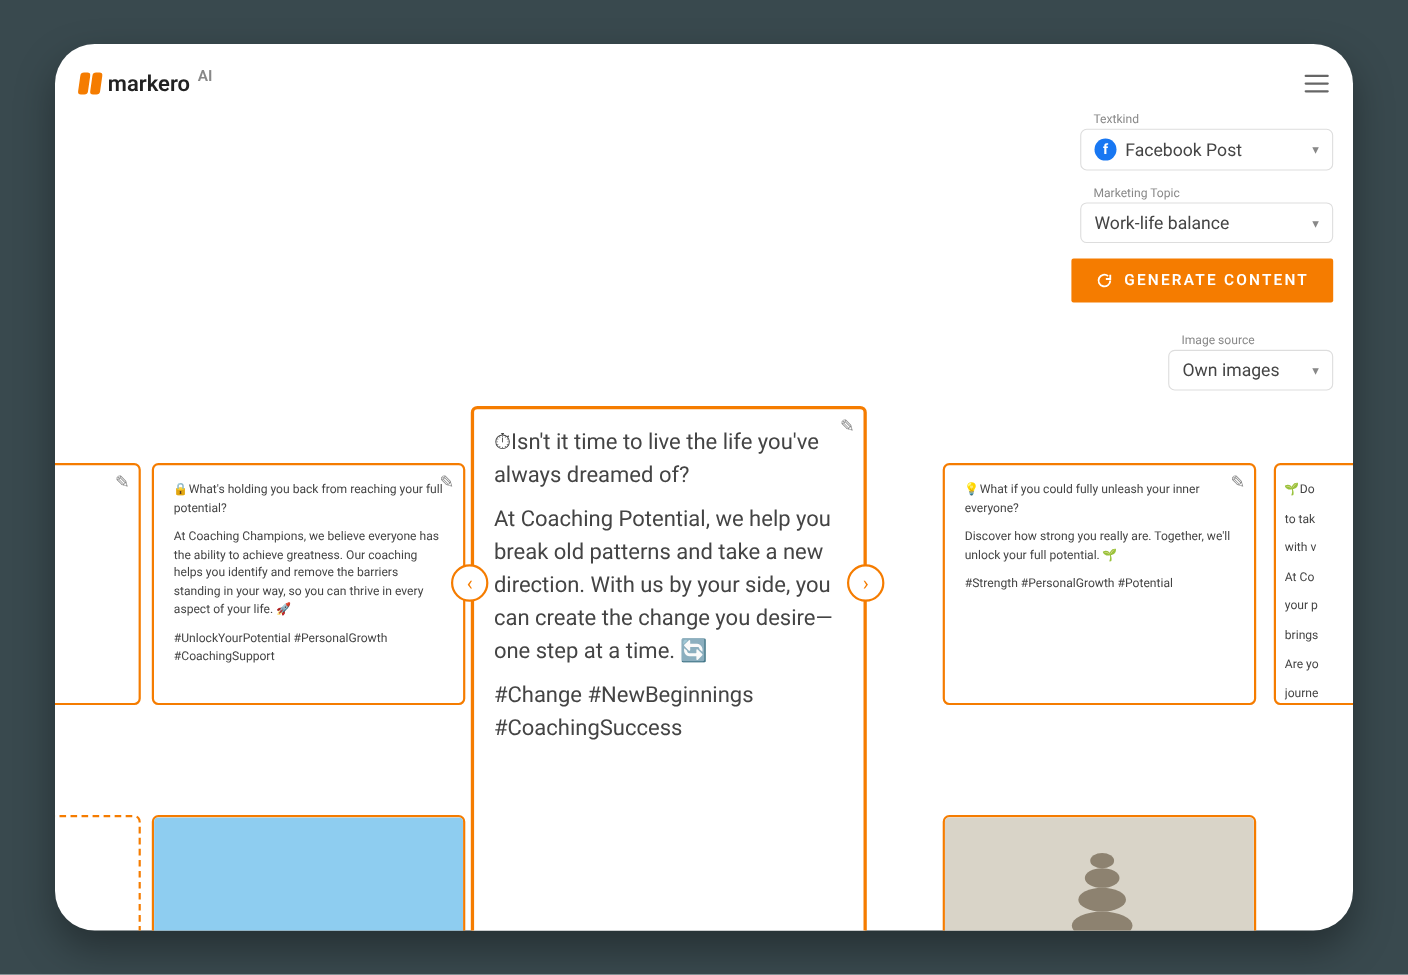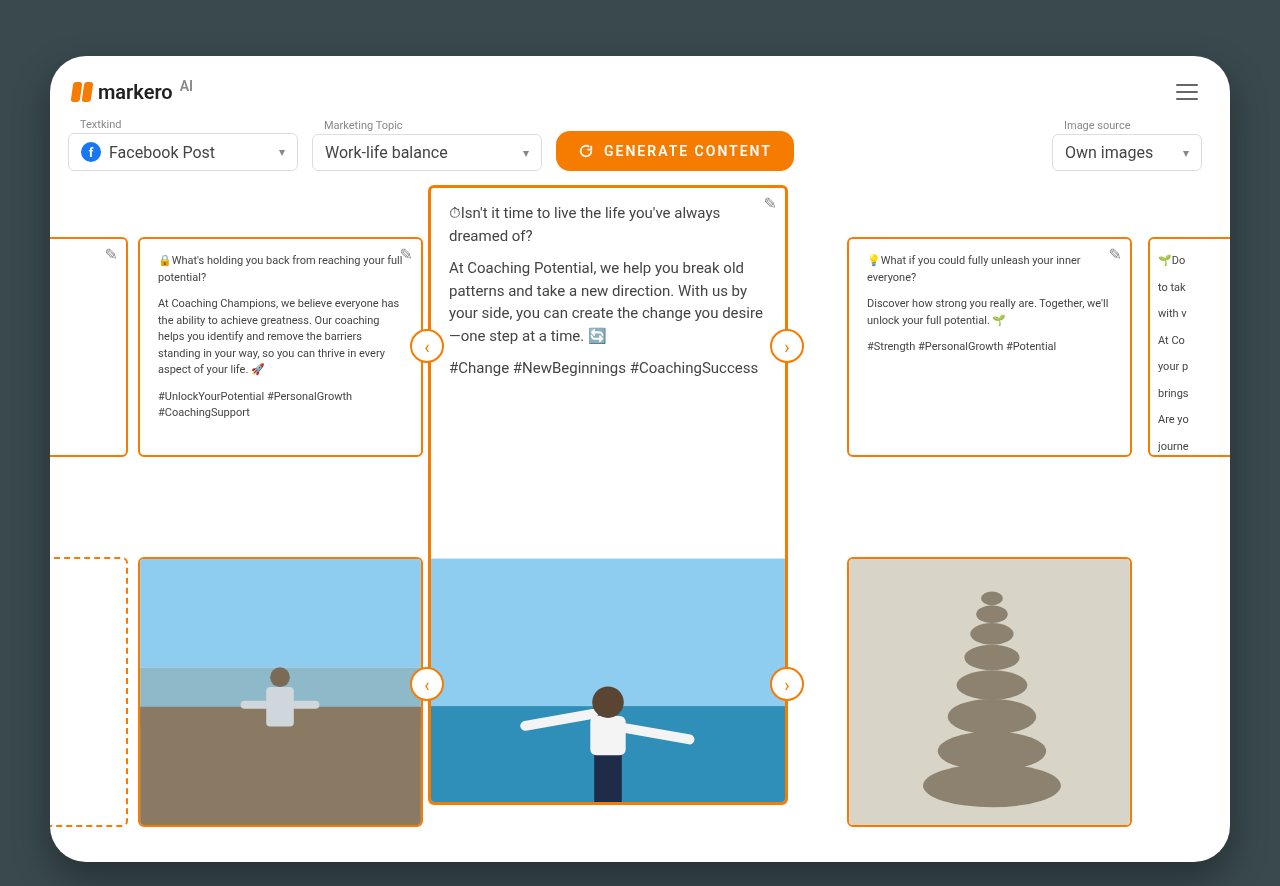--- a/index.html
+++ b/index.html
@@ -6,67 +6,67 @@
     --orange:#F57C00;
     --orange-dark:#E65100;
     --gray-text:#555;
     --border:#ddd;
     --page-bg:#39494e;
     --card-bg:#fff;
   }
   *{box-sizing:border-box;font-family:-apple-system,BlinkMacSystemFont,"Segoe UI",Roboto,Helvetica,Arial,sans-serif;}
   body{margin:0;background:var(--page-bg);padding:40px;}
   .device{
-    width:1180px;height:806px;margin:16px auto;background:var(--card-bg);
+    width:1180px;height:806px;margin:0 auto;background:var(--card-bg);
     border-radius:36px;box-shadow:0 16px 36px rgba(0,0,0,.35);
     position:relative;overflow:hidden;
-    padding:24px 28px 0 18px;
+    padding:24px 18px 0 18px;
   }
   
   .topbar{display:flex;align-items:center;justify-content:space-between;padding:0 4px 8px 4px;}
   .logo{display:flex;align-items:center;gap:6px;font-weight:600;font-size:20px;color:#222;}
   .logo .mark{width:20px;height:20px;display:flex;gap:2px;}
   .logo .mark span{flex:1;background:var(--orange);border-radius:3px;transform:skewX(-8deg);}
   .logo sup{font-size:14px;color:#888;margin-left:1px;position:relative;top:-6px;}
   .hamburger{width:22px;height:16px;display:flex;flex-direction:column;justify-content:space-between;cursor:pointer;}
   .hamburger span{height:2px;background:#666;border-radius:2px;}
 
   
-  .toolbar{display:flex;align-items:flex-end;gap:14px;padding:6px 0 18px 0;}
+  .toolbar{display:flex;align-items:flex-end;gap:14px;padding:6px 0 18px 0;flex-direction:column;}
   .field{display:flex;flex-direction:column;gap:2px;}
   .field label{font-size:11px;color:#888;padding-left:12px;}
   .select{
     display:flex;align-items:center;gap:8px;
     border:1px solid var(--border);border-radius:6px;
     padding:8px 12px;min-width:230px;background:#fff;color:#444;font-size:16px;cursor:pointer;
     position:relative;
   }
   .select .chev{margin-left:auto;color:#888;font-size:12px;}
   .fb-icon{width:20px;height:20px;border-radius:50%;background:#1877f2;color:#fff;display:flex;align-items:center;justify-content:center;font-weight:700;font-size:13px;}
   .generate-btn{
-    background:var(--orange);color:#fff;border:none;border-radius:14px;
+    background:var(--orange);color:#fff;border:none;border-radius:2px;
     padding:12px 22px;font-size:14px;letter-spacing:2px;font-weight:600;cursor:pointer;
     display:flex;align-items:center;gap:10px;
   }
   .generate-btn .refresh{width:16px;height:16px;display:inline-block;}
   .spacer{flex:1;}
   .image-source .select{min-width:150px;}
 
   
   .stage{position:relative;height:620px;}
   .card{
     position:absolute;background:#fff;border:2px solid var(--orange);border-radius:6px;
     overflow:hidden;
   }
   .card .edit{
     position:absolute;top:6px;right:8px;color:#888;cursor:pointer;
   }
   .card-text{padding:14px 18px 10px 18px;font-size:11px;color:#444;line-height:1.5;}
   .card-text p{margin:0 0 10px 0;}
-  .card-text.big{font-size:15px;}
+  .card-text.big{font-size:20px;}
 
   
   .c-farleft{top:48px;left:-50px;width:110px;height:220px;}
   .c-left  {top:48px;left:70px;width:285px;height:220px;}
   .c-center{top:-4px;left:360px;width:360px;height:620px;border-width:3px;z-index:5;}
   .c-right {top:48px;right:70px;width:285px;height:220px;}
   .c-farright{top:48px;right:-66px;width:120px;height:220px;}
 
   
   .img-box{position:absolute;border:2px solid var(--orange);border-radius:6px;overflow:hidden;}

